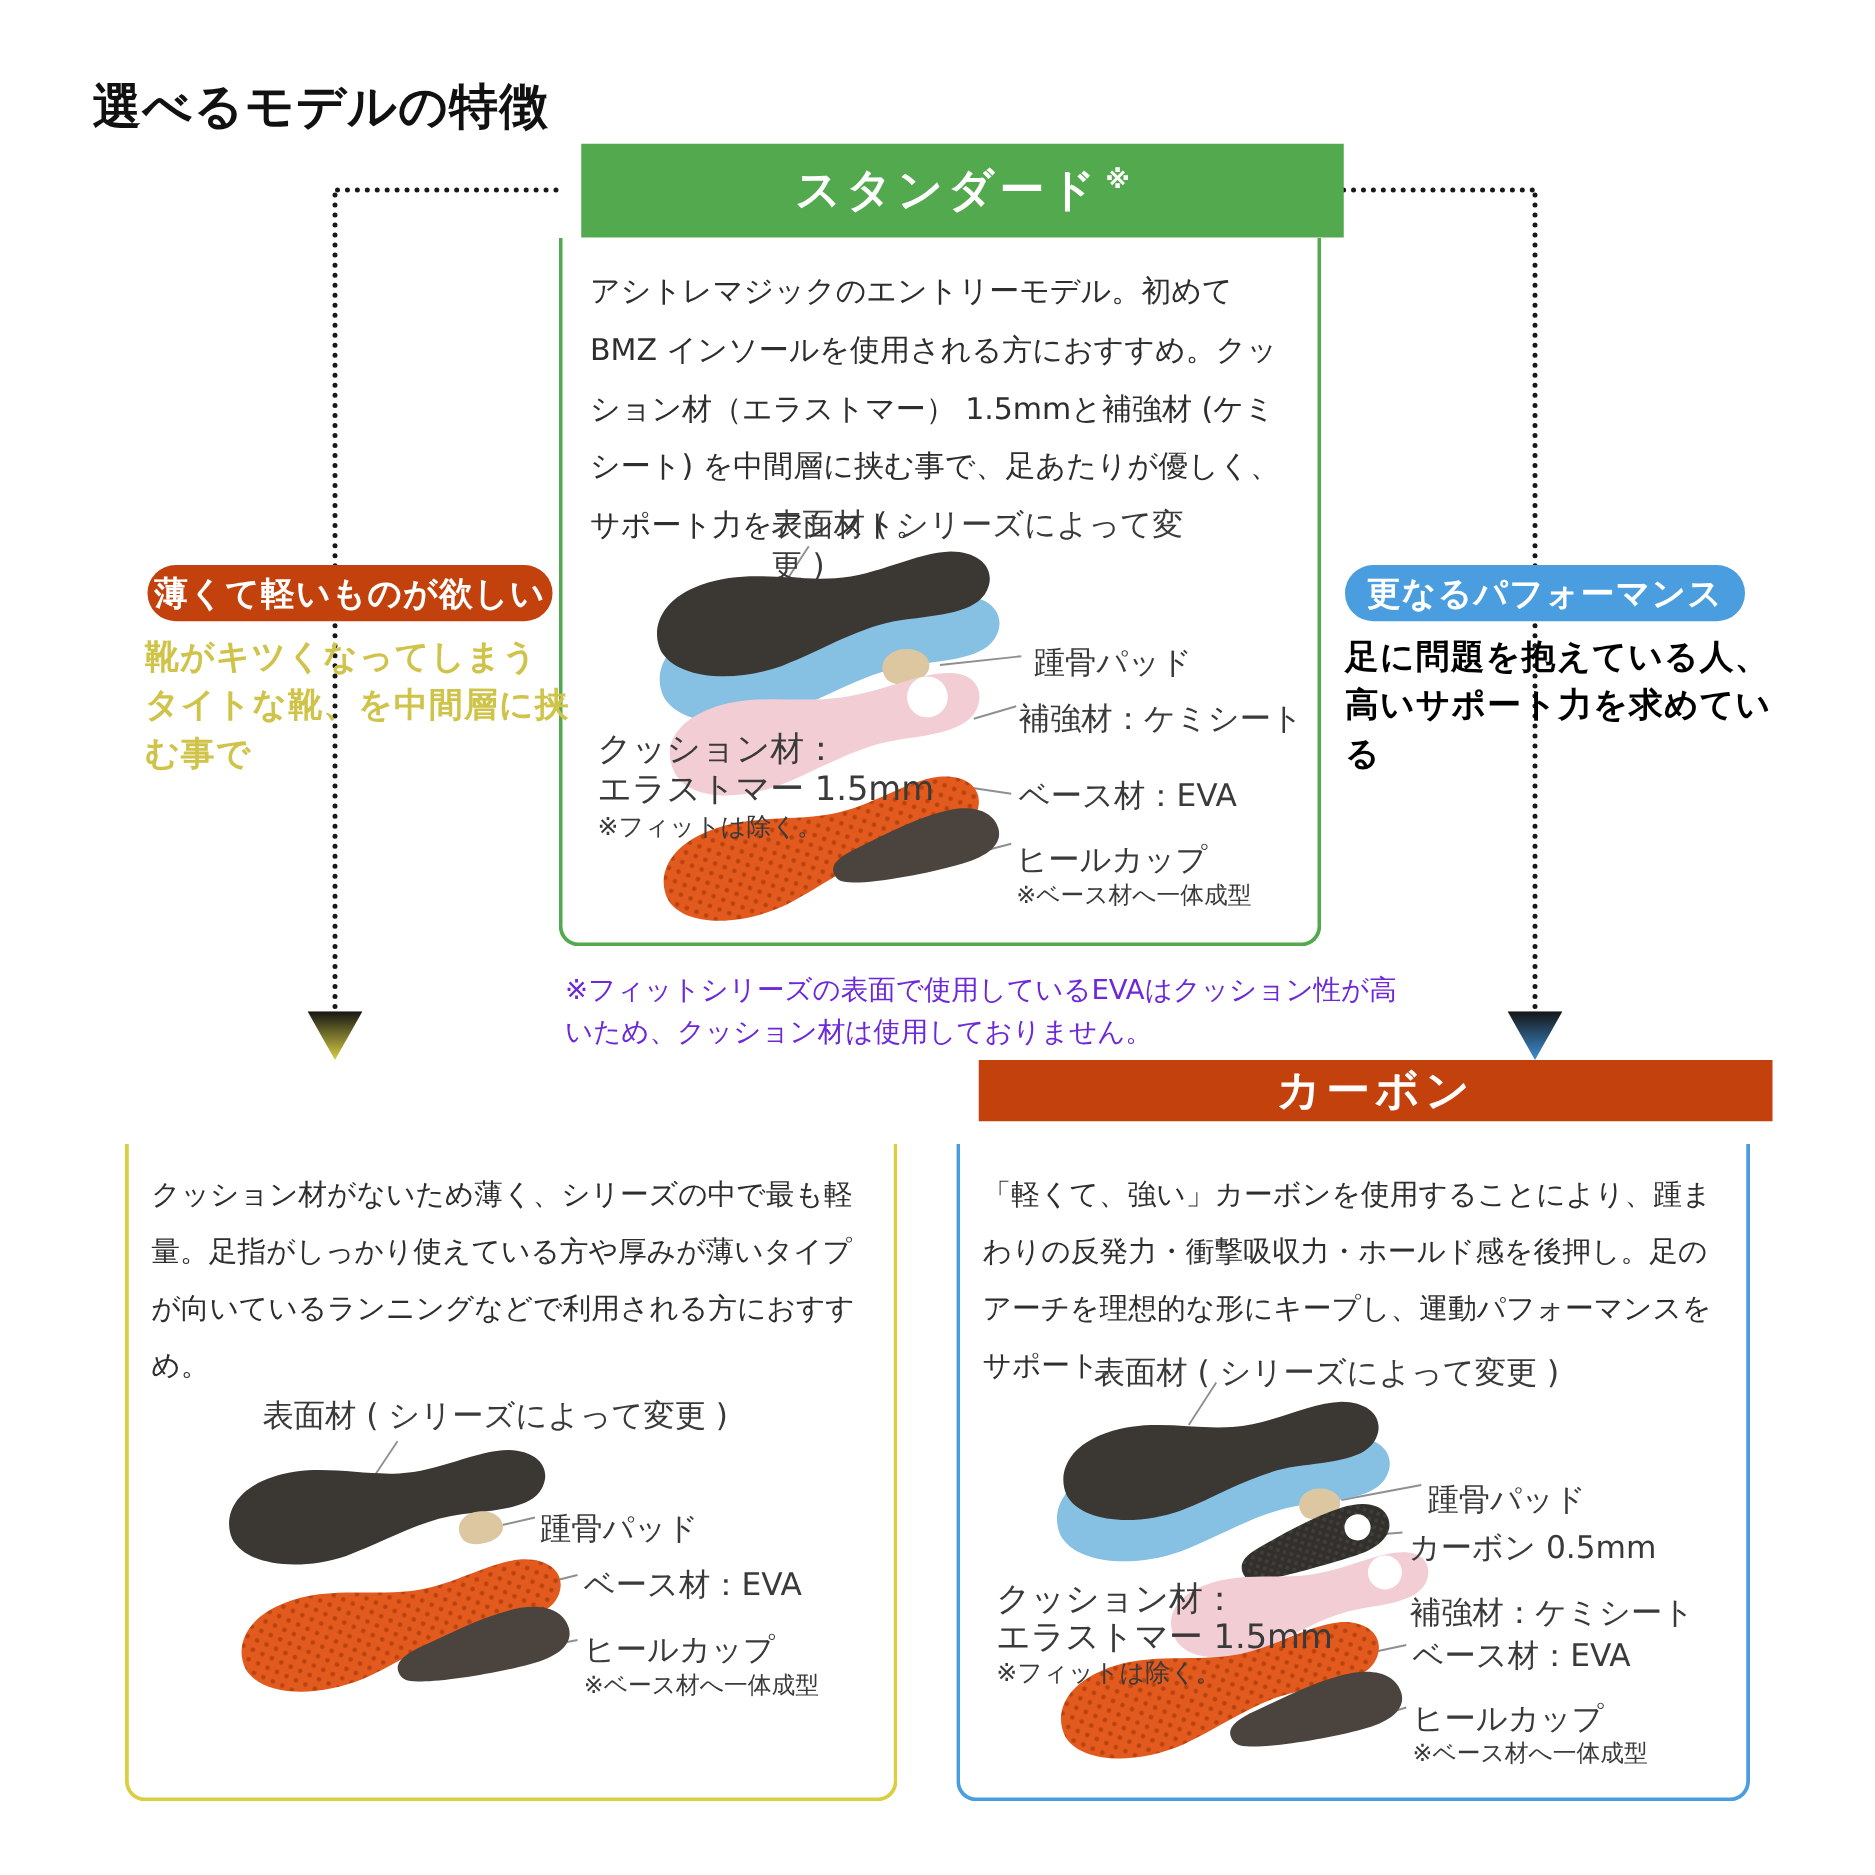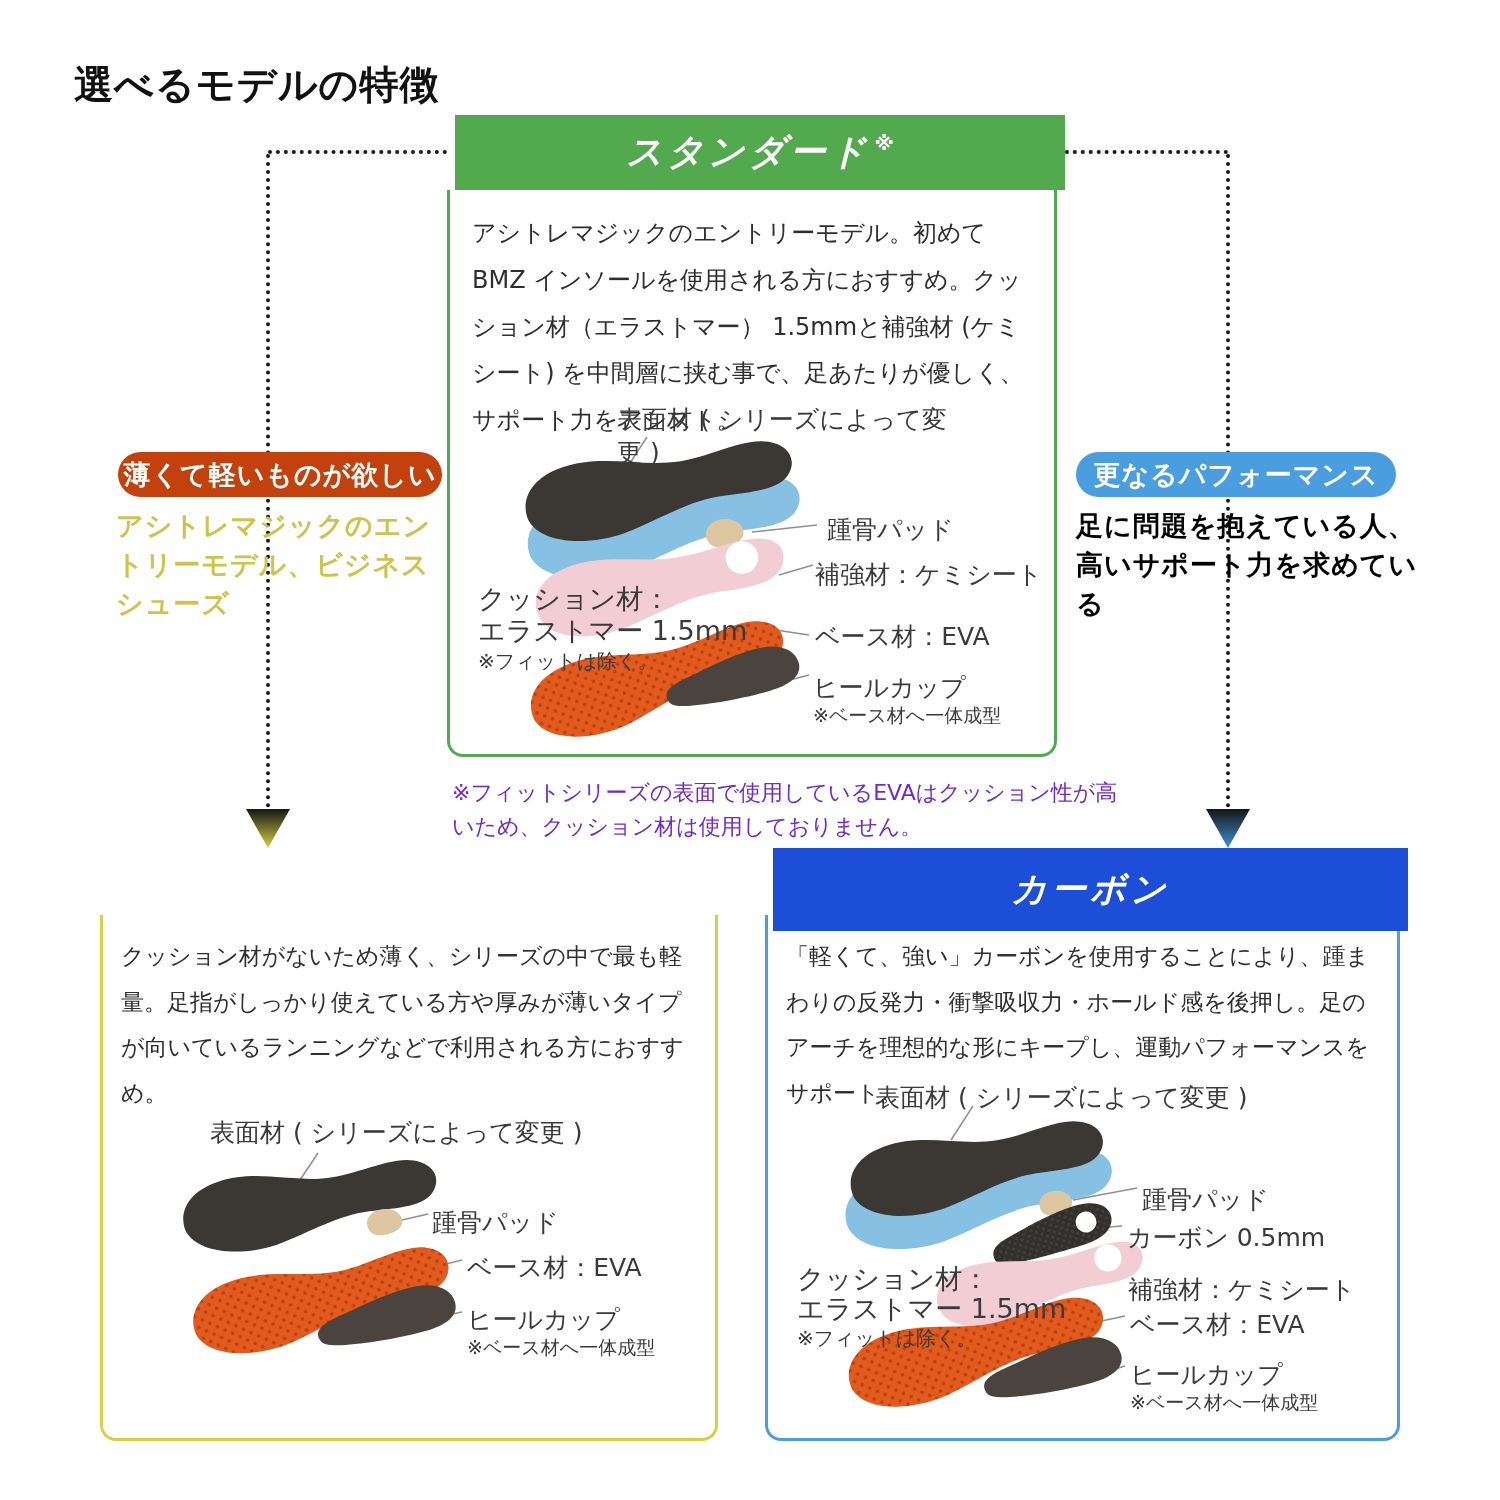--- a/index.html
+++ b/index.html
@@ -7,29 +7,29 @@
           font-family:"DejaVu Sans","Liberation Sans",sans-serif;color:#333;}
   .page-title{position:absolute;left:62px;top:46px;margin:12px;font-size:39px;font-weight:bold;color:#111;letter-spacing:1px;}
 
   
   .dot-h{position:absolute;height:0;border-top:4px dotted #191919;z-index:0;}
   .dot-v{position:absolute;width:0;border-left:4px dotted #191919;z-index:0;}
   .arrow{position:absolute;z-index:0;}
 
   
   .card{position:absolute;z-index:2;}
-  .card-header{position:absolute;left:8px;top:0;width:100%;display:flex;align-items:center;justify-content:center;
-               color:#fff;font-weight:bold;letter-spacing:4px;z-index:1;font-style:italic;}
+  .card-header{position:absolute;left:18px;top:0;width:100%;display:flex;align-items:center;justify-content:center;
+               color:#fff;font-weight:bold;letter-spacing:4px;z-index:1;}
   .card-body{position:absolute;left:0;width:100%;bottom:0;background:#fff;border:3px solid;border-top:none;
              border-radius:0 0 16px 16px;box-sizing:border-box;z-index:0;}
   .std .card-header{height:75px;background:#53a94e;font-size:36px;}
   .std .card-body{top:75px;border-color:#53a94e;}
   .lgt .card-header{height:67px;background:#d9cf43;font-size:35px;}
   .lgt .card-body{top:67px;border-color:#d9cf43;}
-  .cbn .card-header{height:83px;background:#1d4ed8;font-size:35px;}
+  .cbn .card-header{height:49px;background:#c2410c;font-size:35px;}
   .cbn .card-body{top:67px;border-color:#4a9ddf;}
   .hdr-sup{font-size:20px;letter-spacing:0;margin-left:4px;transform:translateY(-10px);}
 
   .desc{position:absolute;margin:0;color:#2e2e2e;z-index:3;}
   .std .desc{left:25px;top:95px;width:562px;font-size:24px;line-height:1.95;}
   .lgt .desc{left:21px;top:86px;width:578px;font-size:23px;line-height:1.98;}
   .cbn .desc{left:21px;top:86px;width:596px;font-size:23px;line-height:1.98;}
 
   .diagram{position:absolute;z-index:3;}
   .leader{stroke:#8f8f8f;stroke-width:1.5px;}
@@ -127,21 +127,21 @@
     <div class="lbl" style="left:368px;top:443px;">補強材：ケミシート</div>
     <div class="lbl" style="left:368px;top:505px;">ベース材：EVA</div>
     <div class="lbl" style="left:366px;top:556px;">ヒールカップ</div>
     <div class="lbl-note" style="left:366px;top:588px;">※ベース材へ一体成型</div>
     <div class="lbl-big" style="left:31px;top:466px;">クッション材：</div>
     <div class="lbl-big" style="left:31px;top:498px;">エラストマー 1.5mm</div>
     <div class="lbl-note" style="left:31px;top:533px;font-size:20px;">※フィットは除く。</div>
   </section>
 
   <div class="pill pill-yellow" style="left:118px;top:452px;width:324px;height:45px;">薄くて軽いものが欲しい</div>
-  <div class="callout-text callout-yellow" style="left:116px;top:506px;width:340px;">アシトレマジックのエントリーモデル、ビジネスシューズ</div>
+  <div class="callout-text callout-yellow" style="left:116px;top:506px;width:340px;">靴がキツくなってしまうタイトな靴、を中間層に挟む事で</div>
 
   <div class="pill pill-blue" style="left:1076px;top:452px;width:320px;height:45px;">更なるパフォーマンス</div>
   <div class="callout-text callout-blue" style="left:1076px;top:506px;width:348px;">足に問題を抱えている人、高いサポート力を求めている</div>
 
   <div class="footnote">※フィットシリーズの表面で使用しているEVAはクッション性が高いため、クッション材は使用しておりません。</div>
 
   <section class="card lgt" style="left:100px;top:848px;width:618px;height:593px;">
     <div class="card-body"></div>
     <p class="desc">クッション材がないため薄く、シリーズの中で最も軽量。足指がしっかり使えている方や厚みが薄いタイプが向いているランニングなどで利用される方におすすめ。</p>
 

